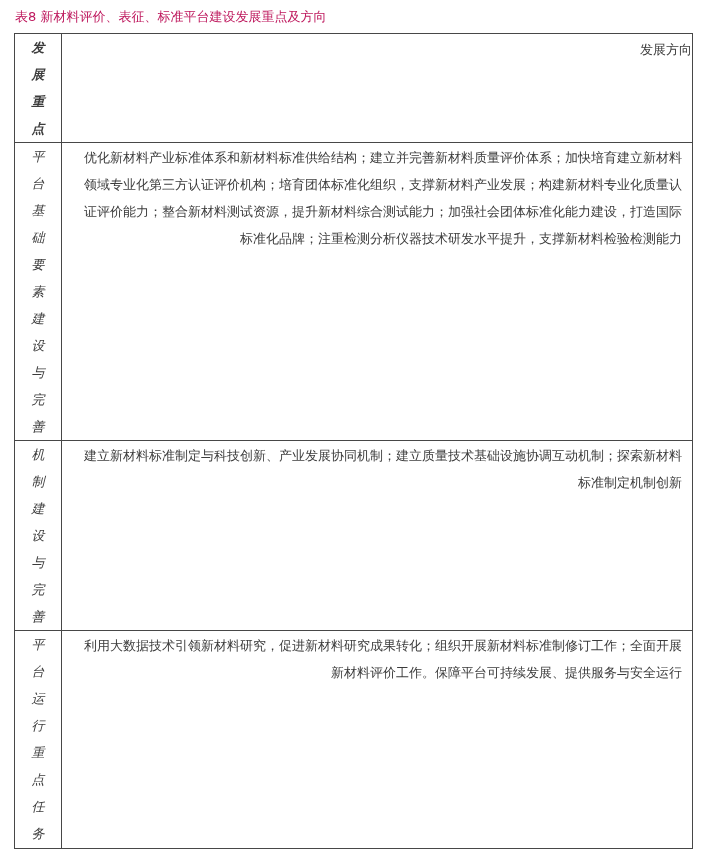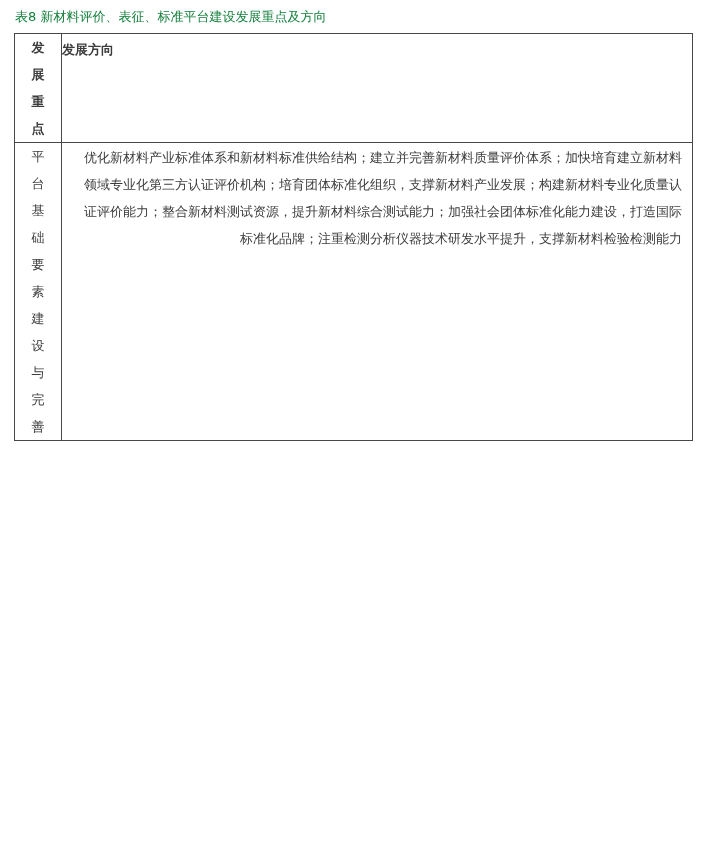--- a/index.html
+++ b/index.html
@@ -14,21 +14,21 @@
     overflow: hidden;
     color: #3c3c3c;
   }
   .page {
     padding: 8px 13px 0 14px;
     box-sizing: border-box;
   }
   .doc-title {
     font-size: 13px;
     line-height: 18px;
-    color: #15803d;
+    color: #be185d;
     margin: 0 0 7px 1px;
     white-space: nowrap;
   }
   table.dev-table {
     border-collapse: collapse;
     width: 679px;
     table-layout: fixed;
   }
   col.col-focus { width: 47px; }
   .dev-table th,
@@ -39,25 +39,26 @@
     color: #3c3c3c;
   }
   
   .focus-cell {
     text-align: center;
     padding: 0 15px;
     font-size: 13px;
     line-height: 27px;
     word-break: break-all;
     font-weight: normal;
+    font-style: italic;
   }
   thead .focus-cell { font-weight: bold; }
   .dir-header {
-    text-align: left;
-    font-weight: bold;
+    text-align: right;
+    font-weight: normal;
     font-size: 13px;
     line-height: 27px;
     padding: 2px 0 0 0;
   }
   .dir-cell {
     font-size: 13px;
     line-height: 27px;
     padding: 1px 10px 0 15px;
     text-align: right;
     word-break: break-all;
@@ -83,16 +84,24 @@
       <tr class="row-header">
         <th class="focus-cell">发展重点</th>
         <th class="dir-header">发展方向</th>
       </tr>
     </thead>
     <tbody>
       <tr class="row-1">
         <td class="focus-cell">平台基础要素建设与完善</td>
         <td class="dir-cell">优化新材料产业标准体系和新材料标准供给结构；建立并完善新材料质量评价体系；加快培育建立新材料领域专业化第三方认证评价机构；培育团体标准化组织，支撑新材料产业发展；构建新材料专业化质量认证评价能力；整合新材料测试资源，提升新材料综合测试能力；加强社会团体标准化能力建设，打造国际标准化品牌；注重检测分析仪器技术研发水平提升，支撑新材料检验检测能力</td>
       </tr>
+      <tr class="row-2">
+        <td class="focus-cell">机制建设与完善</td>
+        <td class="dir-cell">建立新材料标准制定与科技创新、产业发展协同机制；建立质量技术基础设施协调互动机制；探索新材料标准制定机制创新</td>
+      </tr>
+      <tr class="row-3">
+        <td class="focus-cell">平台运行重点任务</td>
+        <td class="dir-cell">利用大数据技术引领新材料研究，促进新材料研究成果转化；组织开展新材料标准制修订工作；全面开展新材料评价工作。保障平台可持续发展、提供服务与安全运行</td>
+      </tr>
     </tbody>
   </table>
 
 </div>
 
 </body></html>

